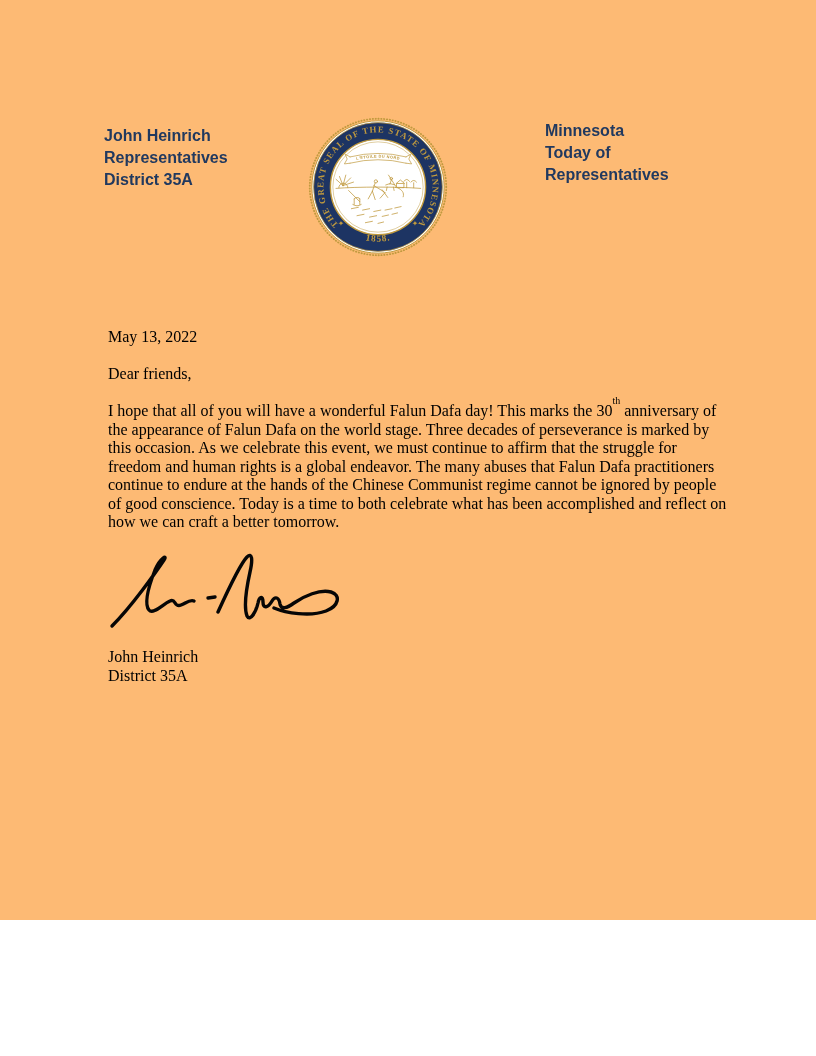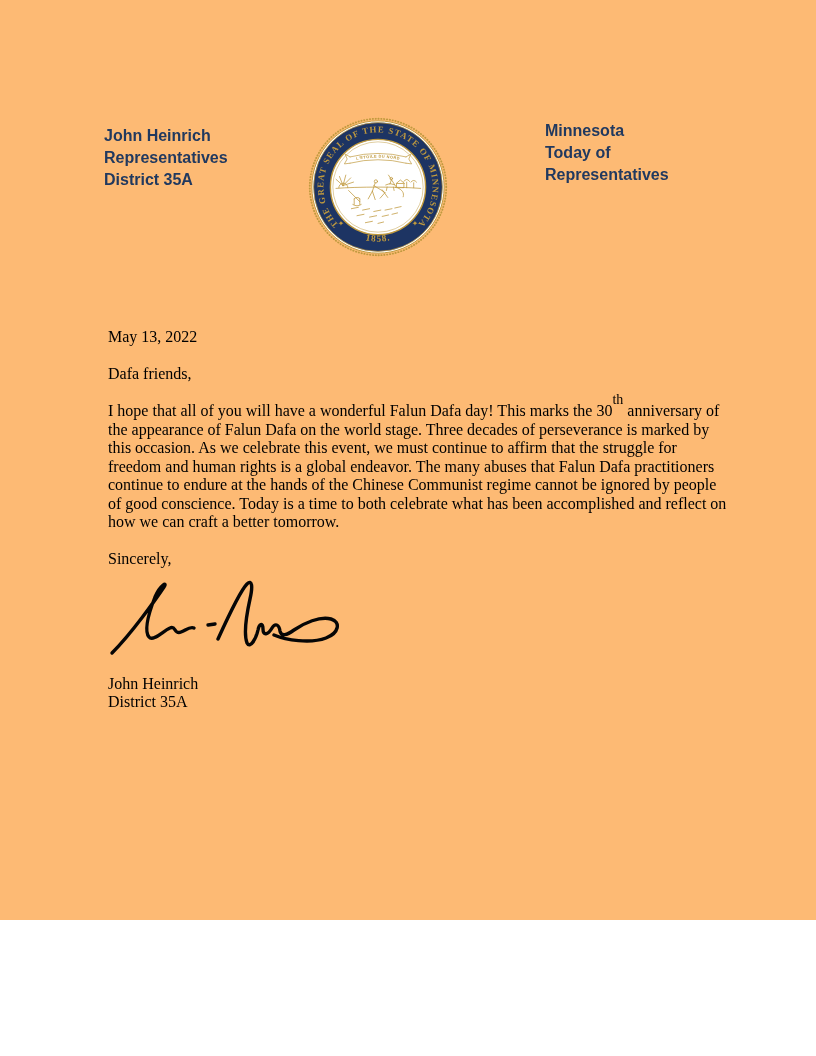--- a/index.html
+++ b/index.html
@@ -37,21 +37,21 @@
     left: 108px;
     top: 297px;
     width: 624px;
     font-size: 16px;
     line-height: 18.5px;
     margin-top: 31px;
   }
   .letter-body p { margin: 0 0 18.5px 0; }
   .letter-body p.closing { margin-bottom: 0; }
   sup.ord {
-    font-size: 14px;
+    font-size: 10px;
     position: relative;
     top: -6px;
     line-height: 0;
   }
   .signature-wrap {
     margin-top: 8px;
     width: 240px;
     height: 82px;
   }
   .signer-block {
@@ -146,23 +146,22 @@
   </div>
 
   <div class="lh-right">
     <div>Minnesota</div>
     <div>Today of</div>
     <div>Representatives</div>
   </div>
 
   <div class="letter-body">
     <p>May 13, 2022</p>
-    <p>Dafa friends,</p>
+    <p>Dear friends,</p>
     <p><span>I hope that all of you will have a wonderful Falun Dafa day! This marks the 30</span><sup class="ord">th</sup><span> anniversary of the appearance of Falun Dafa on the world stage. Three decades of perseverance is marked by this occasion. As we celebrate this event, we must continue to affirm that the struggle for freedom and human rights is a global endeavor. The many abuses that Falun Dafa practitioners continue to endure at the hands of the Chinese Communist regime cannot be ignored by people of good conscience. Today is a time to both celebrate what has been accomplished and reflect on how we can craft a better tomorrow.</span></p>
-    <p class="closing">Sincerely,</p>
 
     <div class="signature-wrap">
       <svg width="240" height="82" viewBox="0 0 240 82">
         <g fill="none" stroke="#060606" stroke-width="3.4" stroke-linecap="round" stroke-linejoin="round">
           <path d="M 4 76 C 24 56 48 22 56 10 C 60 4 52 8 47 20 C 40 38 36 54 41 60 C 45 65 55 54 62 51 C 68 48 66 58 73 55 C 78 53 82 49 86 51"></path>
           <path d="M 100 48 l 7 -1"></path>
           <path d="M 110 62 C 120 40 132 14 139 7 C 144 2 145 9 142 22 C 138 40 136 58 139 66 C 142 72 148 62 150 53 C 151 47 155 45 155 52 C 155 59 160 58 164 51 C 167 46 171 47 172 54 C 173 60 179 58 186 53 C 196 46 212 39 223 42 C 233 45 231 56 218 61 C 202 67 178 63 166 58"></path>
         </g>
       </svg>
     </div>

